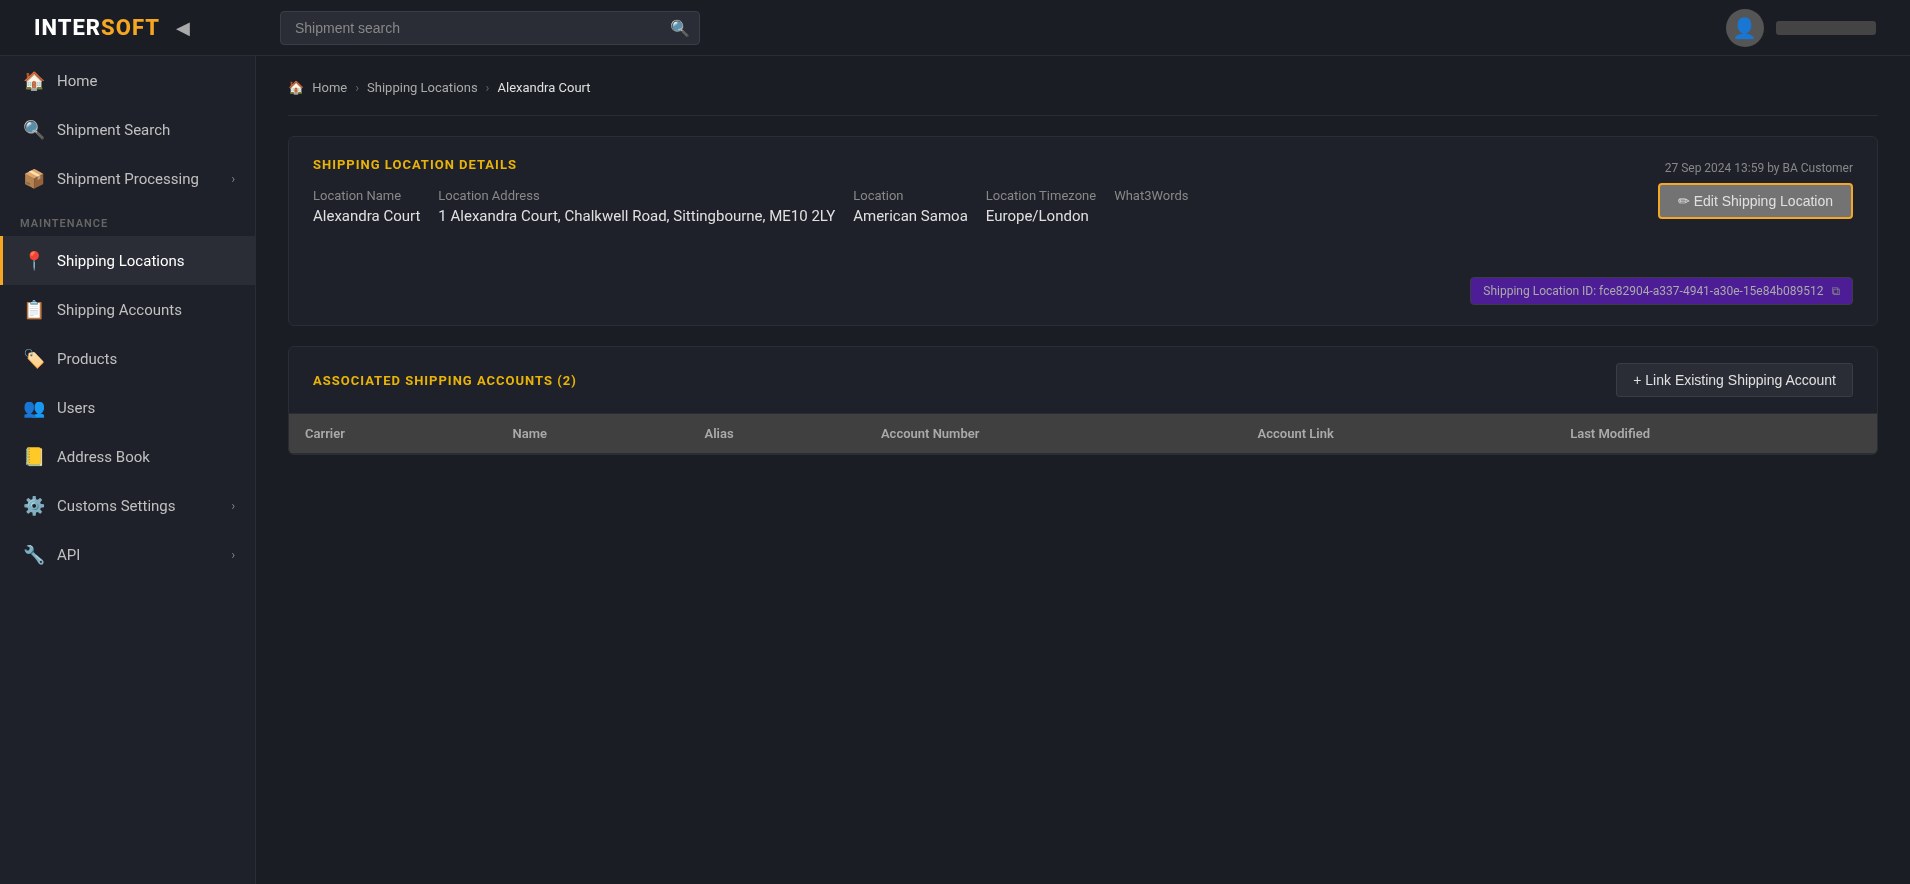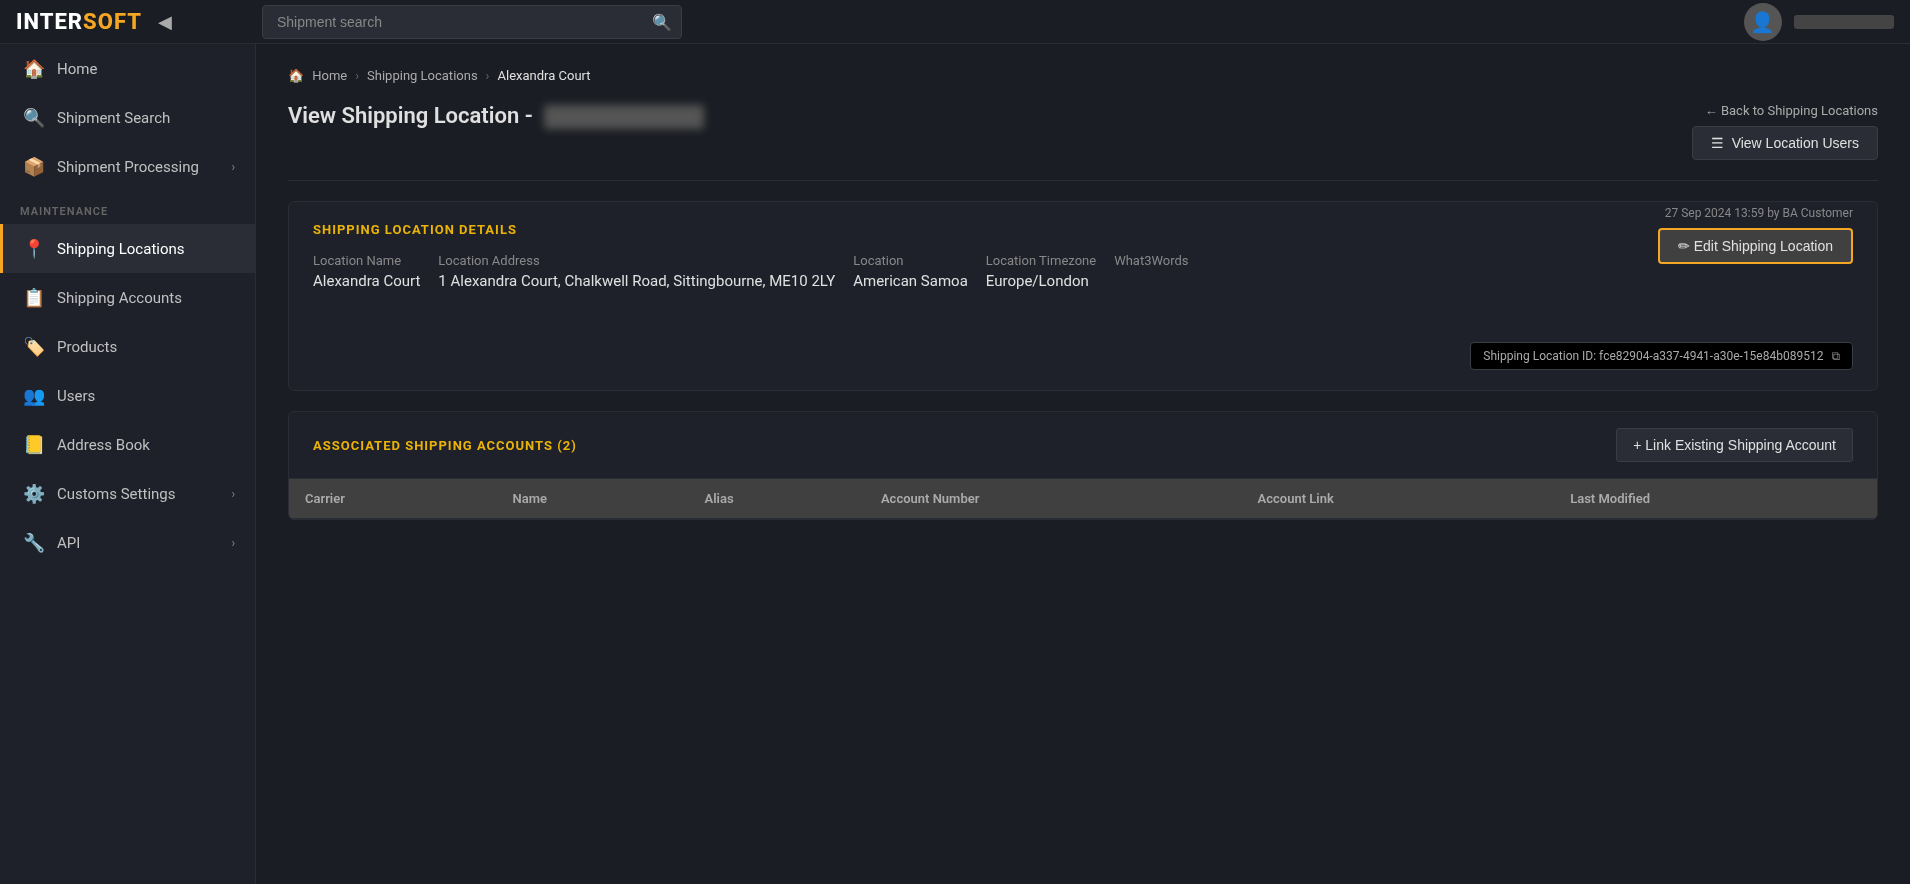--- a/index.html
+++ b/index.html
@@ -11,24 +11,24 @@
       width: 1910px;
       overflow: hidden;
       display: flex;
       flex-direction: column;
     }
 
     
     .topnav {
       background: #1a1d23;
       border-bottom: 1px solid #2a2d35;
-      height: 44px;
-      display: flex;
-      align-items: center;
-      padding: 0 16px;
+      height: 56px;
+      display: flex;
+      align-items: center;
+      padding: 0 34px;
       flex-shrink: 0;
       gap: 16px;
     }
     .logo {
       display: flex;
       align-items: center;
       gap: 8px;
       min-width: 210px;
     }
     .logo-text {
@@ -260,40 +260,40 @@
       color: #888;
       margin-bottom: 4px;
     }
     .field-value {
       font-size: 15px;
       color: #e0e0e0;
     }
 
     
     .location-id-badge {
-      background: #000000;
+      background: #4c1d95;
       border: 1px solid #3a3d45;
       border-radius: 4px;
       padding: 6px 12px;
       font-size: 12px;
       color: #aaa;
       display: flex;
       align-items: center;
       gap: 8px;
       margin-top: 16px;
       align-self: flex-end;
     }
     .location-id-copy {
       cursor: pointer;
       color: #888;
     }
 
     
     .btn-edit {
-      background: #404040;
+      background: #737373;
       border: 2px solid #f5a623;
       color: #e0e0e0;
       padding: 8px 18px;
       border-radius: 4px;
       cursor: pointer;
       font-size: 14px;
       display: flex;
       align-items: center;
       gap: 8px;
     }
@@ -341,21 +341,21 @@
       gap: 18px;
     }
 
     .section-content-wrap {
       padding: 20px 24px;
       position: relative;
     }
 
     .section-top-right {
       position: absolute;
-      top: 4px;
+      top: 24px;
       right: 24px;
       display: flex;
       flex-direction: column;
       align-items: flex-end;
       gap: 8px;
     }
   </style>
 </head>
 <body>
 
@@ -443,35 +443,20 @@
 
     <div class="breadcrumb">
       <span>🏠</span>
       <a href="#">Home</a>
       <span class="sep">›</span>
       <a href="#">Shipping Locations</a>
       <span class="sep">›</span>
       <span class="current">Alexandra Court</span>
     </div>
 
-    <div class="page-header">
-      <div class="page-header-left">
-        <span class="page-title">
-          <span>View Shipping Location -</span>
-          <span class="page-title-blur"></span>
-        </span>
-      </div>
-      <div class="page-header-right">
-        <a class="back-link" href="#">← Back to Shipping Locations</a>
-        <button class="btn-view-users">
-          <span>☰</span>
-          <span>View Location Users</span>
-        </button>
-      </div>
-    </div>
 
     <hr class="divider">
 
     <div class="section-card">
       <div class="section-content-wrap">
 
         <div class="section-title">SHIPPING LOCATION DETAILS</div>
 
         <div class="section-top-right">
           <div class="timestamp">27 Sep 2024 13:59 by BA Customer</div>

